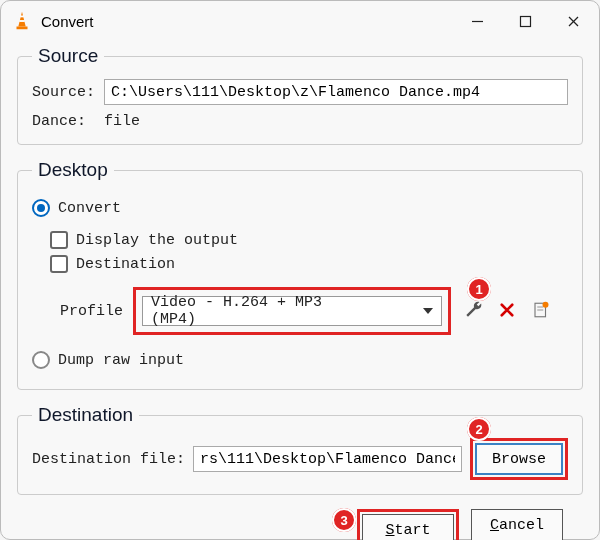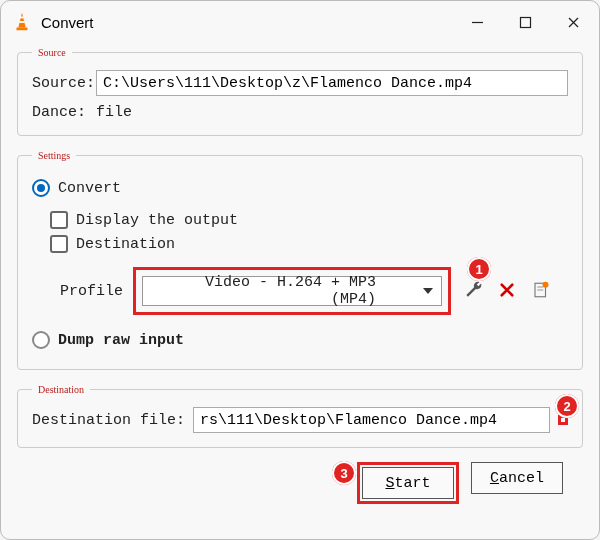--- a/index.html
+++ b/index.html
@@ -46,25 +46,25 @@
       color: #222;
     }
     fieldset {
       border: 1px solid #ccc;
       border-radius: 4px;
       margin-bottom: 14px;
       padding: 12px 14px 14px 14px;
     }
     legend {
       padding: 0 6px;
-      font-family: Liberation Serif, serif;
-      font-size: 10px;
-      color: #b91c1c;
-    }
-    .row { display: flex; align-items: center; gap: 0; margin-bottom: 8px; }
+      font-family: Liberation Sans, sans-serif;
+      font-size: 19px;
+      color: #0f172a;
+    }
+    .row { display: flex; align-items: center; gap: 8px; margin-bottom: 8px; }
     .label { min-width: 64px; }
     .text-input {
       flex: 1;
       border: 1px solid #aaa;
       background: #fff;
       height: 26px;
       padding: 2px 6px;
       font-family: inherit;
       font-size: 15px;
     }
@@ -183,28 +183,28 @@
         <span class="label">Source:</span>
         <input class="text-input" value="C:\Users\111\Desktop\z\Flamenco Dance.mp4" style="">
       </div>
       <div class="row" style="margin-bottom:0">
         <span class="label">Dance:</span>
         <span>file</span>
       </div>
     </fieldset>
 
     <fieldset>
-      <legend>Settings</legend>
+      <legend>Desktop</legend>
 
       <div class="radio-row">
         <span class="radio checked"></span>
         <span>Convert</span>
       </div>
 
-      <div style="margin-left:18px; margin-top:14px;text-align:right;">
+      <div style="margin-left:18px; margin-top:14px;">
         <div class="check-row">
           <span class="checkbox"></span>
           <span>Display the output</span>
         </div>
         <div class="check-row">
           <span class="checkbox"></span>
           <span>Destination</span>
         </div>
 
         <div class="profile-row rel">
@@ -238,32 +238,35 @@
                   <rect x="4" y="3" width="14" height="18" fill="none" stroke="#777" stroke-width="1.5"></rect>
                   <line x1="7" y1="8" x2="15" y2="8" stroke="#777"></line>
                   <line x1="7" y1="12" x2="15" y2="12" stroke="#777"></line>
                   <circle cx="18" cy="5" r="4" fill="#f57c00"></circle>
                 </svg>
             </span>
           </button>
         </div>
       </div>
 
-      <div class="radio-row" style="margin-top:8px;font-weight:bold;">
+      <div class="radio-row" style="margin-top:8px;">
         <span class="radio unchecked"></span>
         <span>Dump raw input</span>
       </div>
     </fieldset>
 
     <fieldset style="margin-bottom:8px;">
       <legend>Destination</legend>
       <div class="dest-row">
         <span>Destination file:</span>
         <input class="text-input" style="flex: 1 1 0%;" value="rs\111\Desktop\Flamenco Dance.mp4">
         <span class="browse-wrap highlight-red-big">
+          <button class="browse-btn">
+            <span>Browse</span>
+          </button>
           <span class="callout" style="top:-24px; left:-6px;">2</span>
         </span>
       </div>
     </fieldset>
 
     <div class="footer">
       <span class="start-wrap highlight-red-big">
         <button class="action-btn" style="width:92px;">
           <span class="underline-first">Start</span>
         </button>

